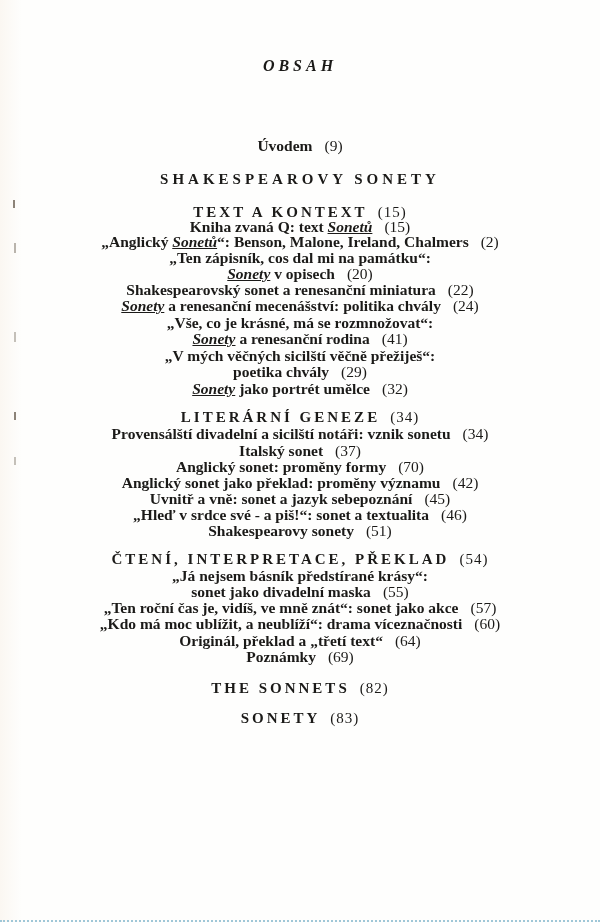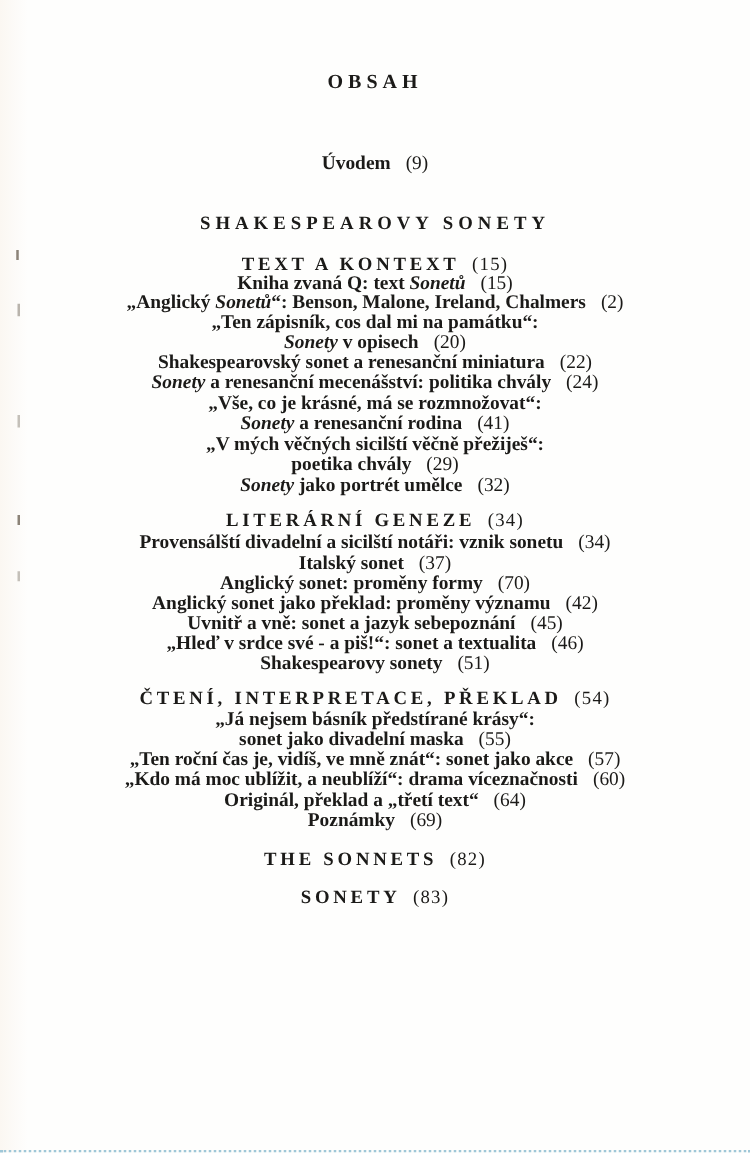--- a/index.html
+++ b/index.html
@@ -19,40 +19,40 @@
       position: absolute; left: 0; right: 0; bottom: 0; height: 2px;
       border-bottom: 2px dotted #9fc7d8;
     }
     .toc {
       position: absolute; left: 0; top: 0; width: 600px;
       text-align: center;
       font-family: "Liberation Serif", "DejaVu Serif", serif;
       font-weight: bold;
     }
     .line { position: absolute; left: 0; width: 600px; text-align: center; white-space: nowrap; font-size: 15.5px; line-height: 18px; }
-    .title { font-size: 16px; letter-spacing: 4px; }
+    .title { font-size: 16px; letter-spacing: 4px; font-style: italic; }
     .caps { letter-spacing: 3px; font-size: 15px; }
     .pg { margin-left: 12px; font-weight: normal; }
     .caps .pg { margin-left: 10px; letter-spacing: 1px; }
-    i { font-style: italic; }
+    i { font-style: italic; text-decoration: underline; }
   </style>
 </head>
 <body>
 
 <div class="page-edge"></div>
 <div class="mark" style="left:13px;top:200px;height:8px"></div>
 <div class="mark" style="left:14px;top:243px;height:10px;opacity:.6"></div>
 <div class="mark" style="left:14px;top:332px;height:10px;opacity:.5"></div>
 <div class="mark" style="left:14px;top:412px;height:8px"></div>
 <div class="mark" style="left:14px;top:457px;height:8px;opacity:.5"></div>
 
 <div class="toc">
   <div class="line title" style="top:57px">OBSAH</div>
 
-  <div class="line" style="top:122px"><span>Úvodem</span><span class="pg">(9)</span></div>
+  <div class="line" style="top:137px"><span>Úvodem</span><span class="pg">(9)</span></div>
 
   <div class="line caps" style="top:170px;letter-spacing:4px">SHAKESPEAROVY SONETY</div>
 
   <div class="line caps" style="top:203px"><span>TEXT A KONTEXT</span><span class="pg">(15)</span></div>
   <div class="line" style="top:218px"><span>Kniha zvaná Q: text </span><i>Sonetů</i><span class="pg">(15)</span></div>
   <div class="line" style="top:233px"><span>„Anglický </span><i>Sonetů</i><span>“: Benson, Malone, Ireland, Chalmers</span><span class="pg">(2)</span></div>
   <div class="line" style="top:249px">„Ten zápisník, cos dal mi na památku“:</div>
   <div class="line" style="top:265px"><i>Sonety</i><span> v opisech</span><span class="pg">(20)</span></div>
   <div class="line" style="top:281px"><span>Shakespearovský sonet a renesanční miniatura</span><span class="pg">(22)</span></div>
   <div class="line" style="top:297px"><i>Sonety</i><span> a renesanční mecenášství: politika chvály</span><span class="pg">(24)</span></div>

